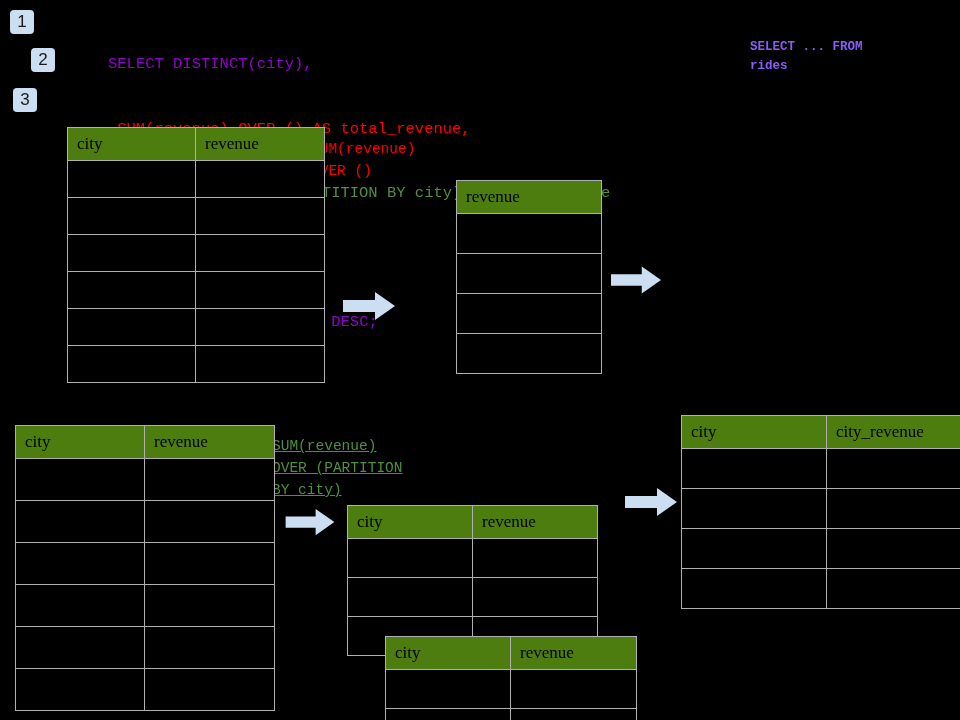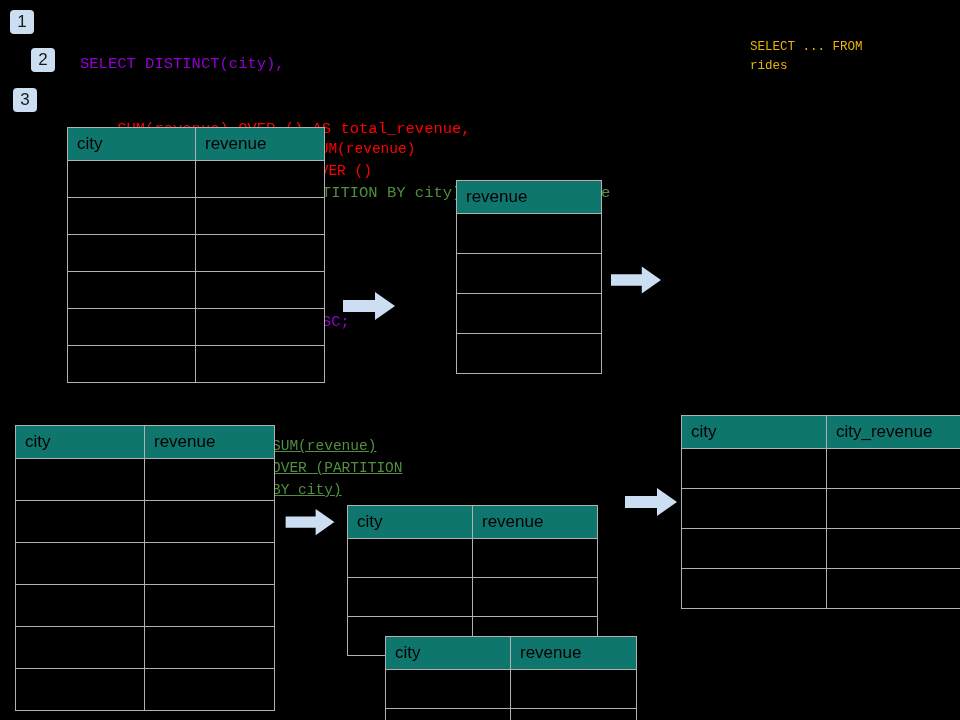--- a/index.html
+++ b/index.html
@@ -34,56 +34,57 @@
   
   .sql-block {
     position: absolute;
     font-family: "Liberation Mono", monospace;
     font-size: 15.5px;
     line-height: 21.5px;
     white-space: pre;
     letter-spacing: 0px;
   }
   .sql-line { white-space: pre; }
-  .c-purple { color: #9400d3; }
+  .c-purple { color: #9400d3; margin-left: 28px; }
   .c-red    { color: #ff0000; }
   .c-green  { color: #4f8f3f; }
 
   
   .annot {
     position: absolute;
     font-family: "Liberation Mono", monospace;
     font-size: 14.5px;
     line-height: 22px;
     white-space: pre;
   }
   .annot.red   { color: #ff0000; }
   .annot.green { color: #4f8f3f; }
   .annot.small {
     font-size: 12.5px;
     line-height: 19px;
-    color: #eab308;
+    color: #8b5cf6;
+    font-weight: bold;
   }
 
   
   .tbl {
     position: absolute;
     border-collapse: collapse;
     table-layout: fixed;
     background: #000000;
   }
   .tbl td {
     border: 1px solid #b0b0b0;
     padding: 0;
     background: #000000;
   }
   .tbl td.hdr {
-    background: #0f766e;
+    background: #4d7c0f;
     color: #000000;
-    font-family: Liberation Sans, sans-serif;
+    font-family: Liberation Serif, serif;
     font-size: 17px;
     padding: 6px 0 6px 9px;
     text-align: left;
     white-space: nowrap;
     vertical-align: middle;
   }
 
   
   .arrow {
     position: absolute;

